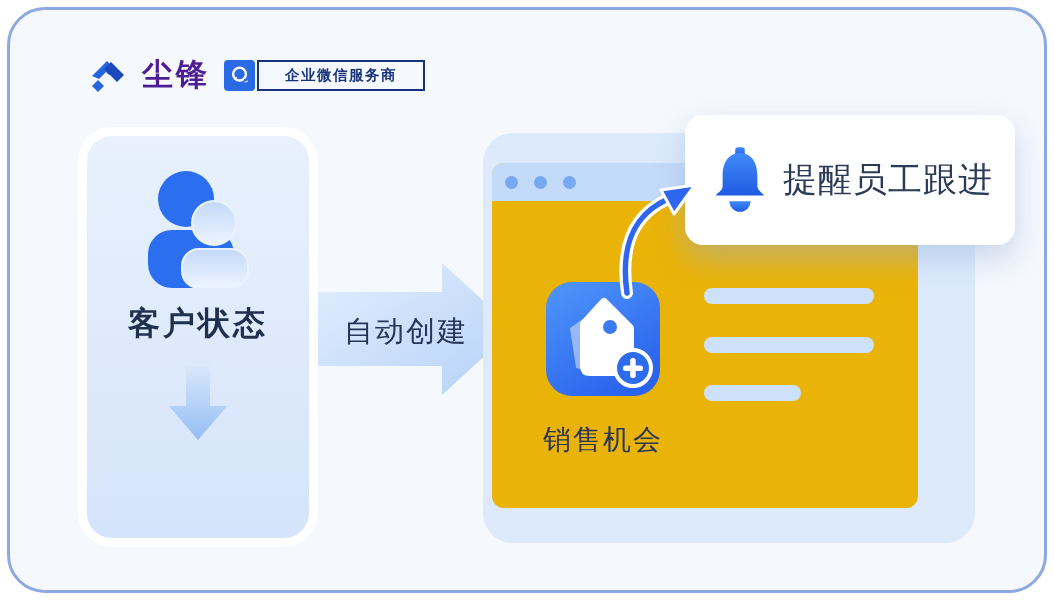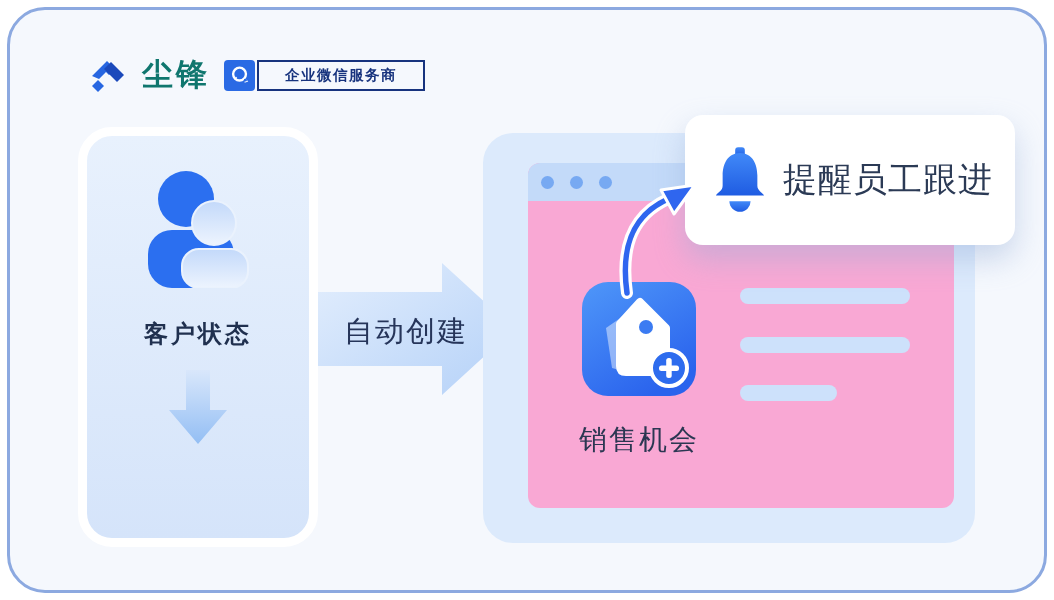--- a/index.html
+++ b/index.html
@@ -7,47 +7,47 @@
     font-family:"Liberation Sans", sans-serif; overflow:hidden; }
   .stage { position:relative; width:1054px; height:600px; }
 
   
   .frame { position:absolute; left:7px; top:7px; width:1040px; height:586px;
     border:3px solid #8ca9e0; border-radius:38px; background:#f5f8fd; }
 
   
   .brand { position:absolute; left:88px; top:53px; display:flex; align-items:center; }
   .logo-mark { width:46px; height:44px; }
-  .logo-text { font-size:31px; font-weight:bold; color:#0f766e; letter-spacing:3px; margin-left:8px; }
+  .logo-text { font-size:31px; font-weight:bold; color:#4c1d95; letter-spacing:3px; margin-left:8px; }
   .badge { display:flex; align-items:center; margin-left:14px; height:31px; }
   .badge-icon { width:31px; height:31px; background:#2a6ae4; border-radius:4px;
     display:flex; align-items:center; justify-content:center; }
   .badge-label { height:31px; display:flex; align-items:center; border:2px solid #17337e;
     margin-left:2px; padding:0 26px; font-size:14.5px; font-weight:bold; color:#17337e; letter-spacing:1.5px; }
 
   
   .left-card { position:absolute; left:78px; top:127px; width:240px; height:420px;
     border:9px solid #ffffff; border-radius:34px;
     background:linear-gradient(180deg,#e8f1fd 0%, #d5e4fa 100%);
     display:flex; flex-direction:column; align-items:center; }
   .people-icon { margin-top:34px; }
-  .card-title { margin-top:30px; font-size:24px; font-weight:bold; color:#20304f; letter-spacing:3px; }
+  .card-title { margin-top:14px; font-size:32px; font-weight:bold; color:#20304f; letter-spacing:3px; }
   .down-arrow-icon { margin-top:20px; }
   .card-subtitle { margin-top:18px; font-size:26px; color:#2b3c5e; letter-spacing:3px; }
 
   
   .flow-arrow { position:absolute; left:318px; top:263px; }
   .flow-arrow-label { position:absolute; left:326px; top:312px; width:142px;
     text-align:right; font-size:29px; color:#26355a; letter-spacing:2px; }
 
   
   .right-panel { position:absolute; left:483px; top:133px; width:492px; height:410px;
     background:#dceafc; border-radius:30px; }
-  .browser-window { position:absolute; left:528px; top:163px; width:426px; height:345px;
-    background:#f9a8d4; border-radius:12px; overflow:hidden; }
+  .browser-window { position:absolute; left:492px; top:163px; width:426px; height:345px;
+    background:#eab308; border-radius:12px; overflow:hidden; }
   .titlebar { position:absolute; left:0; top:0; width:100%; height:38px; background:#c3daf9;
     display:flex; align-items:center; padding-left:13px; }
   .dot { width:13px; height:13px; border-radius:50%; background:#77a9f2; margin-right:16px; }
   .tag-app-icon { position:absolute; left:54px; top:119px; }
   .skeleton-bar { position:absolute; background:#cde1fb; height:16px; border-radius:8px; }
   .bar-1 { left:212px; top:125px; width:170px; }
   .bar-2 { left:212px; top:174px; width:170px; }
   .bar-3 { left:212px; top:222px; width:97px; }
   .opp-label { position:absolute; left:31px; top:258px; width:160px; text-align:center;
     font-size:28px; color:#2b3752; letter-spacing:2px; }

